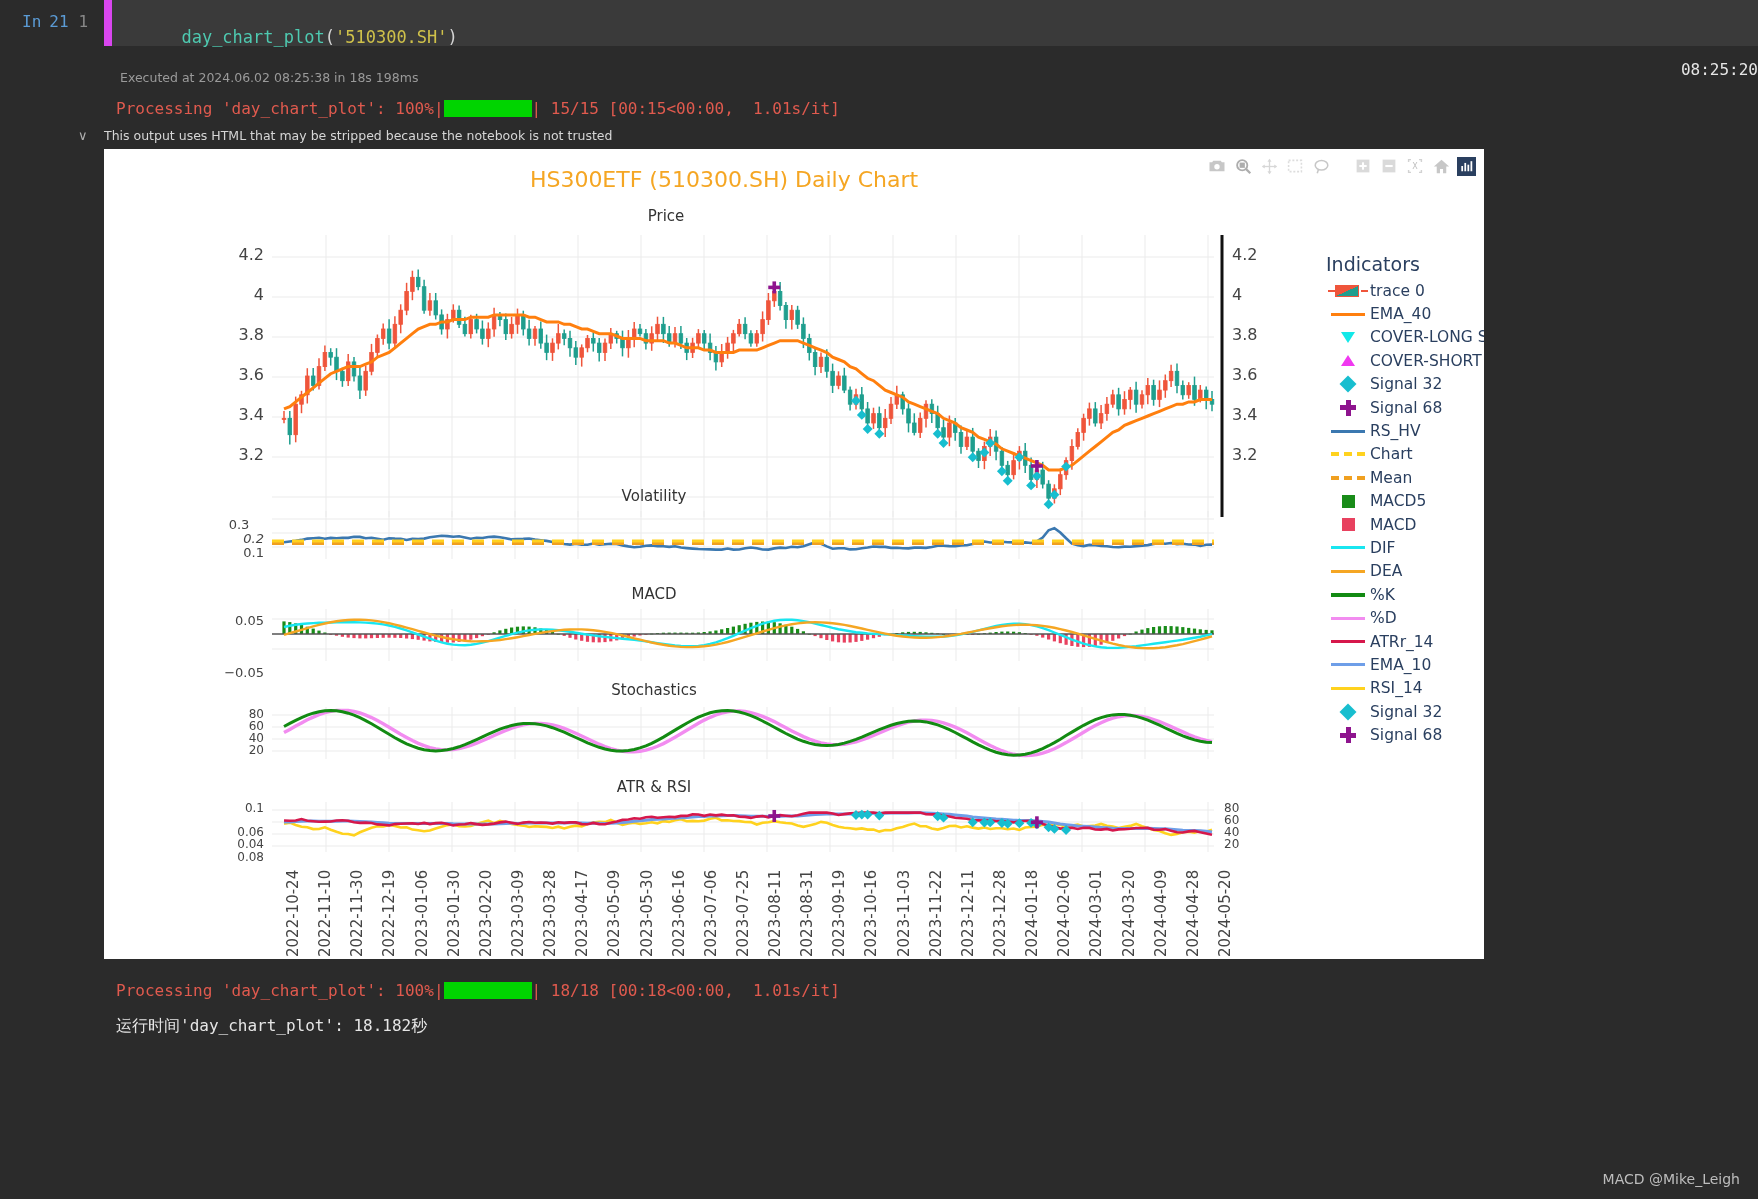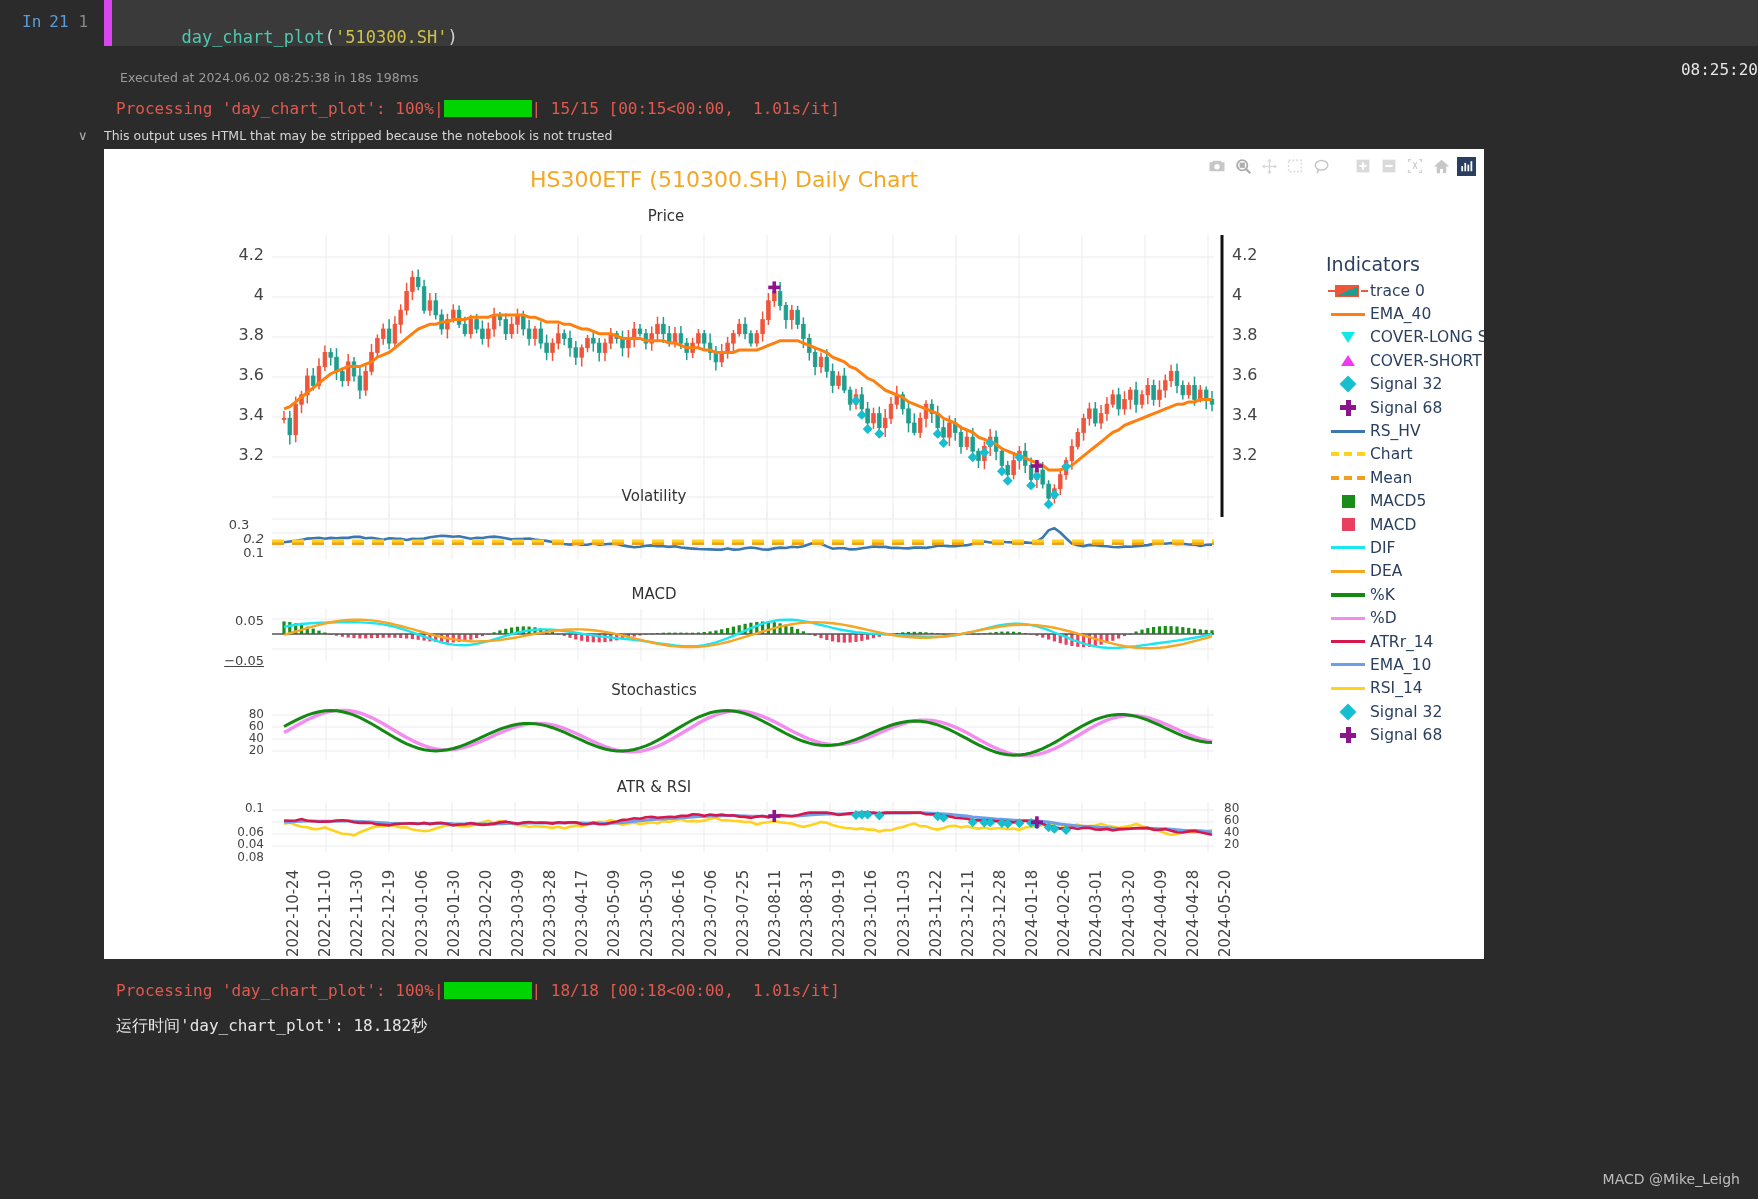--- a/index.html
+++ b/index.html
@@ -956,21 +956,21 @@
         <rect x="1088.9" y="23.6" width="3.2" height="5.4" fill="#198c19"></rect>
         <rect x="1094.7" y="24.3" width="3.2" height="4.7" fill="#198c19"></rect>
         <rect x="1100.6" y="24.9" width="3.2" height="4.1" fill="#198c19"></rect>
         <rect x="1106.4" y="25.3" width="3.2" height="3.7" fill="#198c19"></rect>
       </g>
     <line x1="168" y1="29" x2="1110" y2="29" stroke="#555" stroke-width="1.4"></line>
     <path id="dif-line" fill="none" stroke="#19e6f0" stroke-width="2.4" d="M180.0 22.0 L185.8 20.8 L191.7 19.8 L197.5 19.0 L203.3 18.5 L209.2 18.1 L215.0 17.8 L220.9 17.6 L226.7 17.5 L232.5 17.4 L238.4 17.3 L244.2 17.2 L250.0 17.3 L255.9 17.4 L261.7 17.6 L267.5 18.0 L273.4 18.6 L279.2 19.4 L285.1 20.5 L290.9 21.9 L296.7 23.5 L302.6 25.4 L308.4 27.4 L314.2 29.5 L320.1 31.7 L325.9 33.7 L331.7 35.6 L337.6 37.3 L343.4 38.7 L349.3 39.6 L355.1 40.1 L360.9 40.2 L366.8 39.7 L372.6 38.9 L378.4 37.7 L384.3 36.2 L390.1 34.5 L395.9 32.7 L401.8 30.9 L407.6 29.2 L413.5 27.7 L419.3 26.4 L425.1 25.4 L431.0 24.7 L436.8 24.4 L442.6 24.4 L448.5 24.7 L454.3 25.3 L460.2 26.0 L466.0 26.8 L471.8 27.8 L477.7 28.7 L483.5 29.6 L489.3 30.4 L495.2 31.2 L501.0 31.9 L506.8 32.5 L512.7 33.1 L518.5 33.7 L524.4 34.3 L530.2 34.9 L536.0 35.6 L541.9 36.4 L547.7 37.2 L553.5 38.1 L559.4 39.0 L565.2 39.8 L571.0 40.5 L576.9 41.0 L582.7 41.3 L588.6 41.3 L594.4 40.9 L600.2 40.1 L606.1 38.9 L611.9 37.3 L617.7 35.4 L623.6 33.2 L629.4 30.8 L635.2 28.2 L641.1 25.6 L646.9 23.1 L652.8 20.8 L658.6 18.7 L664.4 17.1 L670.3 15.8 L676.1 15.0 L681.9 14.7 L687.8 14.8 L693.6 15.3 L699.4 16.1 L705.3 17.2 L711.1 18.6 L717.0 20.0 L722.8 21.4 L728.6 22.9 L734.5 24.2 L740.3 25.3 L746.1 26.3 L752.0 27.2 L757.8 27.8 L763.6 28.4 L769.5 28.8 L775.3 29.1 L781.2 29.4 L787.0 29.8 L792.8 30.1 L798.7 30.4 L804.5 30.8 L810.3 31.1 L816.2 31.4 L822.0 31.7 L827.8 31.8 L833.7 31.8 L839.5 31.5 L845.4 31.0 L851.2 30.3 L857.0 29.3 L862.9 28.2 L868.7 26.8 L874.5 25.3 L880.4 23.8 L886.2 22.3 L892.1 21.0 L897.9 19.9 L903.7 19.1 L909.6 18.7 L915.4 18.7 L921.2 19.1 L927.1 20.1 L932.9 21.4 L938.7 23.2 L944.6 25.2 L950.4 27.5 L956.3 29.8 L962.1 32.2 L967.9 34.6 L973.8 36.7 L979.6 38.6 L985.4 40.2 L991.3 41.4 L997.1 42.3 L1002.9 42.8 L1008.8 42.9 L1014.6 42.8 L1020.5 42.4 L1026.3 41.8 L1032.1 41.2 L1038.0 40.4 L1043.8 39.6 L1049.6 38.8 L1055.5 38.0 L1061.3 37.2 L1067.1 36.4 L1073.0 35.6 L1078.8 34.8 L1084.7 33.8 L1090.5 32.8 L1096.3 31.7 L1102.2 30.4 L1108.0 29.1"></path>
     <path id="dea-line" fill="none" stroke="#f5a623" stroke-width="2.4" d="M180.0 29.9 L185.8 28.2 L191.7 26.5 L197.5 24.8 L203.3 23.1 L209.2 21.4 L215.0 19.9 L220.9 18.5 L226.7 17.3 L232.5 16.3 L238.4 15.5 L244.2 15.0 L250.0 14.7 L255.9 14.7 L261.7 14.9 L267.5 15.4 L273.4 16.1 L279.2 17.1 L285.1 18.2 L290.9 19.6 L296.7 21.0 L302.6 22.6 L308.4 24.2 L314.2 25.9 L320.1 27.5 L325.9 29.1 L331.7 30.6 L337.6 32.0 L343.4 33.2 L349.3 34.3 L355.1 35.1 L360.9 35.8 L366.8 36.2 L372.6 36.4 L378.4 36.3 L384.3 36.1 L390.1 35.6 L395.9 35.0 L401.8 34.1 L407.6 33.2 L413.5 32.2 L419.3 31.1 L425.1 30.0 L431.0 28.9 L436.8 27.9 L442.6 26.9 L448.5 26.1 L454.3 25.4 L460.2 24.8 L466.0 24.5 L471.8 24.4 L477.7 24.4 L483.5 24.7 L489.3 25.2 L495.2 26.0 L501.0 26.9 L506.8 27.9 L512.7 29.1 L518.5 30.4 L524.4 31.8 L530.2 33.3 L536.0 34.7 L541.9 36.1 L547.7 37.5 L553.5 38.7 L559.4 39.8 L565.2 40.7 L571.0 41.4 L576.9 41.9 L582.7 42.1 L588.6 42.1 L594.4 41.8 L600.2 41.3 L606.1 40.6 L611.9 39.6 L617.7 38.4 L623.6 37.0 L629.4 35.4 L635.2 33.7 L641.1 31.9 L646.9 30.1 L652.8 28.3 L658.6 26.5 L664.4 24.8 L670.3 23.2 L676.1 21.7 L681.9 20.4 L687.8 19.3 L693.6 18.4 L699.4 17.8 L705.3 17.4 L711.1 17.3 L717.0 17.4 L722.8 17.7 L728.6 18.3 L734.5 19.0 L740.3 19.9 L746.1 21.0 L752.0 22.2 L757.8 23.5 L763.6 24.8 L769.5 26.1 L775.3 27.4 L781.2 28.6 L787.0 29.7 L792.8 30.7 L798.7 31.5 L804.5 32.1 L810.3 32.5 L816.2 32.8 L822.0 32.8 L827.8 32.6 L833.7 32.1 L839.5 31.6 L845.4 30.8 L851.2 29.9 L857.0 28.9 L862.9 27.7 L868.7 26.6 L874.5 25.4 L880.4 24.3 L886.2 23.2 L892.1 22.2 L897.9 21.3 L903.7 20.6 L909.6 20.1 L915.4 19.8 L921.2 19.7 L927.1 19.9 L932.9 20.3 L938.7 20.9 L944.6 21.7 L950.4 22.8 L956.3 24.1 L962.1 25.5 L967.9 27.0 L973.8 28.7 L979.6 30.4 L985.4 32.2 L991.3 33.9 L997.1 35.6 L1002.9 37.2 L1008.8 38.7 L1014.6 40.0 L1020.5 41.1 L1026.3 42.0 L1032.1 42.7 L1038.0 43.1 L1043.8 43.3 L1049.6 43.2 L1055.5 42.8 L1061.3 42.2 L1067.1 41.3 L1073.0 40.3 L1078.8 39.1 L1084.7 37.7 L1090.5 36.2 L1096.3 34.6 L1102.2 33.0 L1108.0 31.4"></path>
   </svg>
   <div class="axlabel small" style="left:100px;top:464px;width:60px;">0.05</div>
-  <div class="axlabel small" style="left:96px;top:504px;width:64px;text-decoration:underline;">−0.05</div>
+  <div class="axlabel small" style="left:96px;top:516px;width:64px;">−0.05</div>
 
   <div class="sub-title" style="top:532px;left:0;">Stochastics</div>
   <svg class="panel" style="left:0px;top:552px;" width="1240" height="78">
     <g stroke="#ebebeb" stroke-width="1">
       <line x1="168" y1="14" x2="1110" y2="14"></line>
         <line x1="168" y1="26" x2="1110" y2="26"></line>
       <line x1="168" y1="38" x2="1110" y2="38"></line>
         <line x1="168" y1="50" x2="1110" y2="50"></line>
       <line x1="222" y1="6" x2="222" y2="58"></line>
         <line x1="285" y1="6" x2="285" y2="58"></line>

